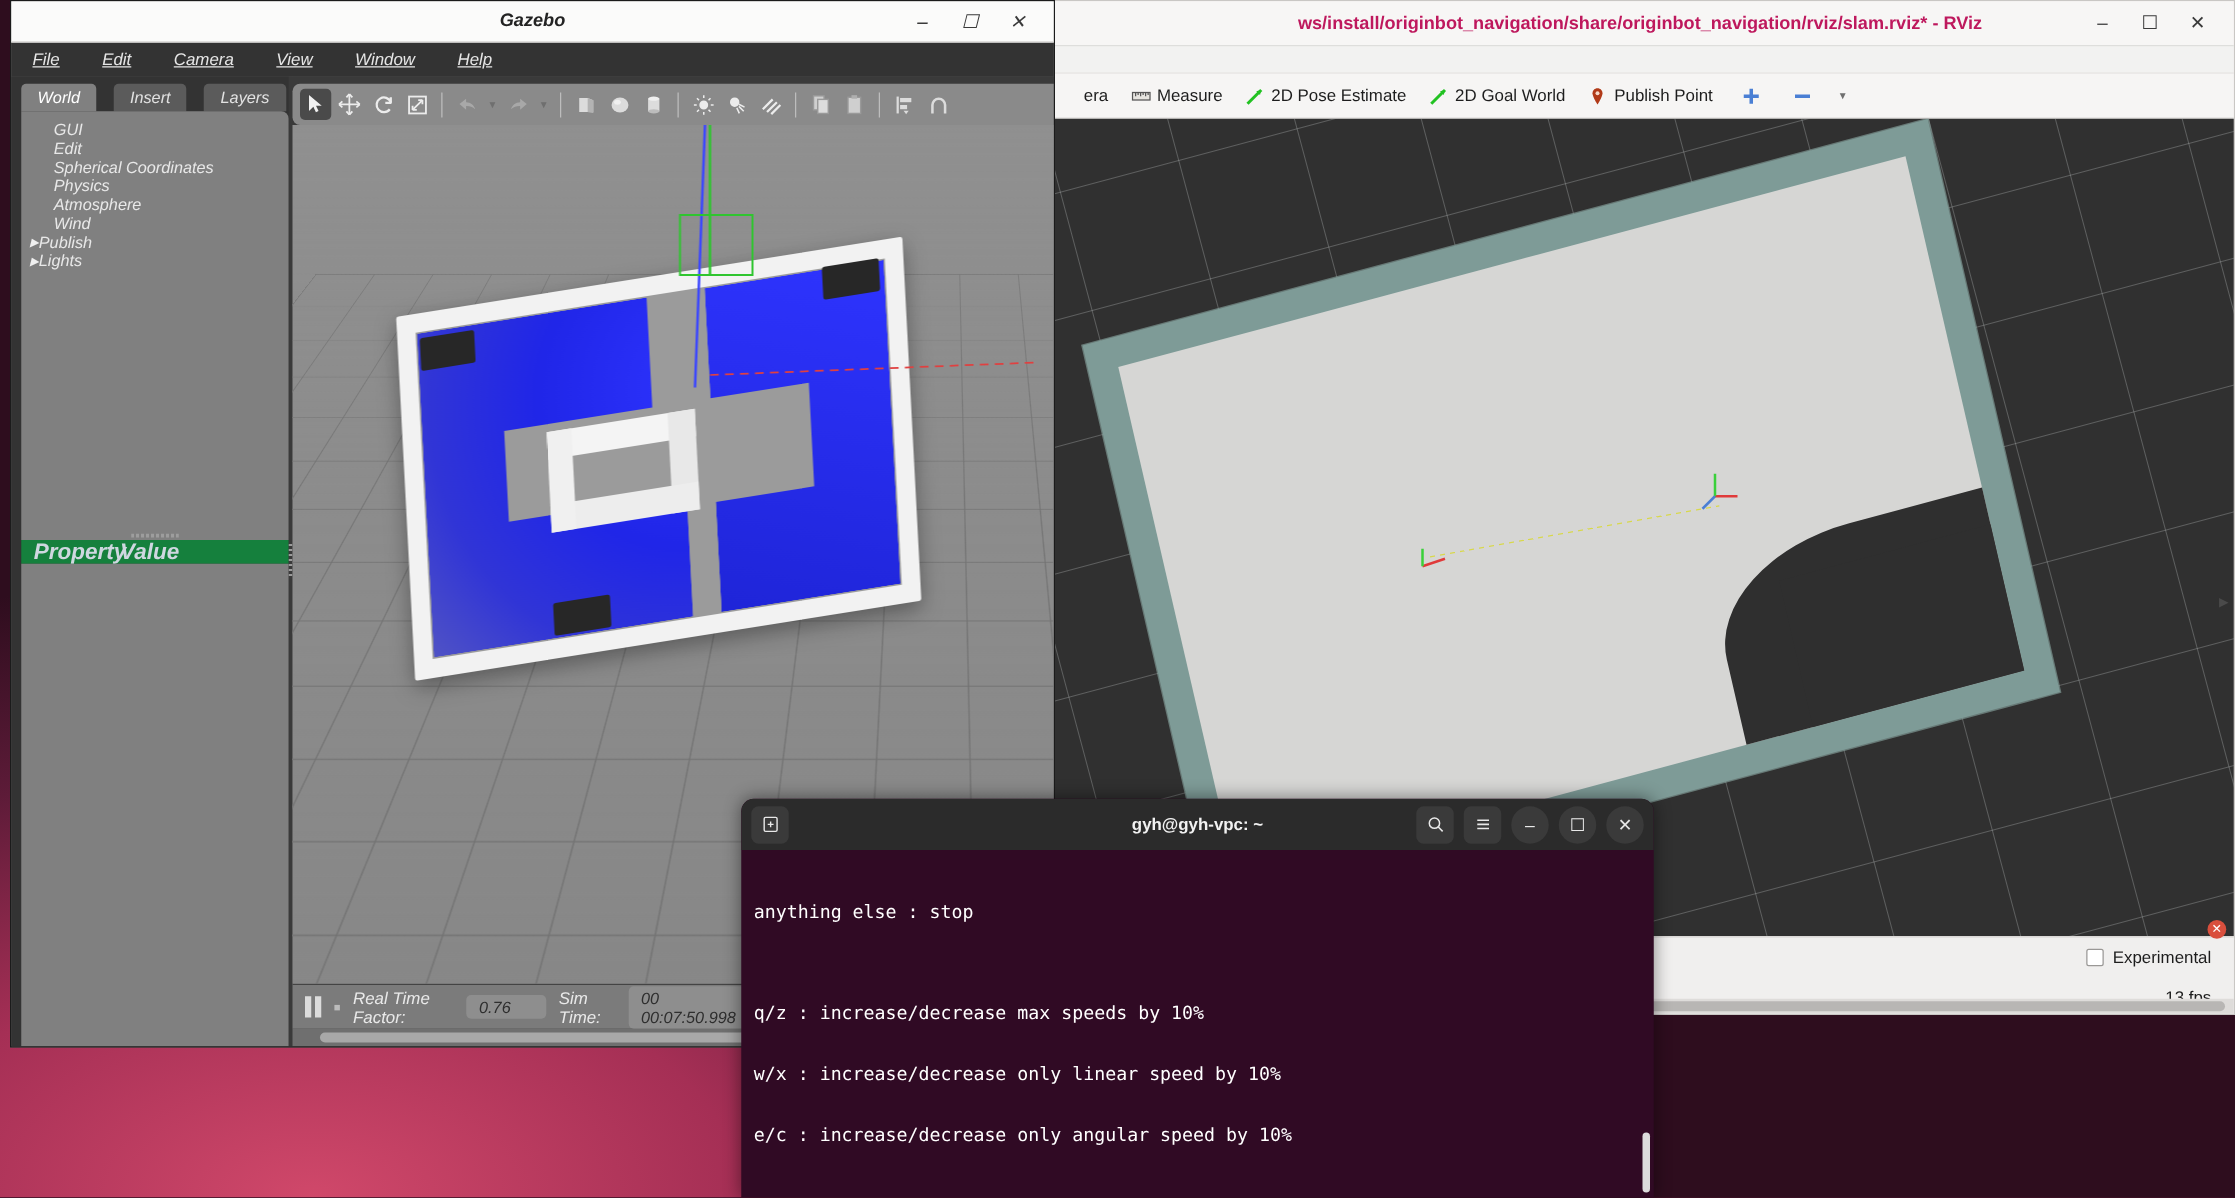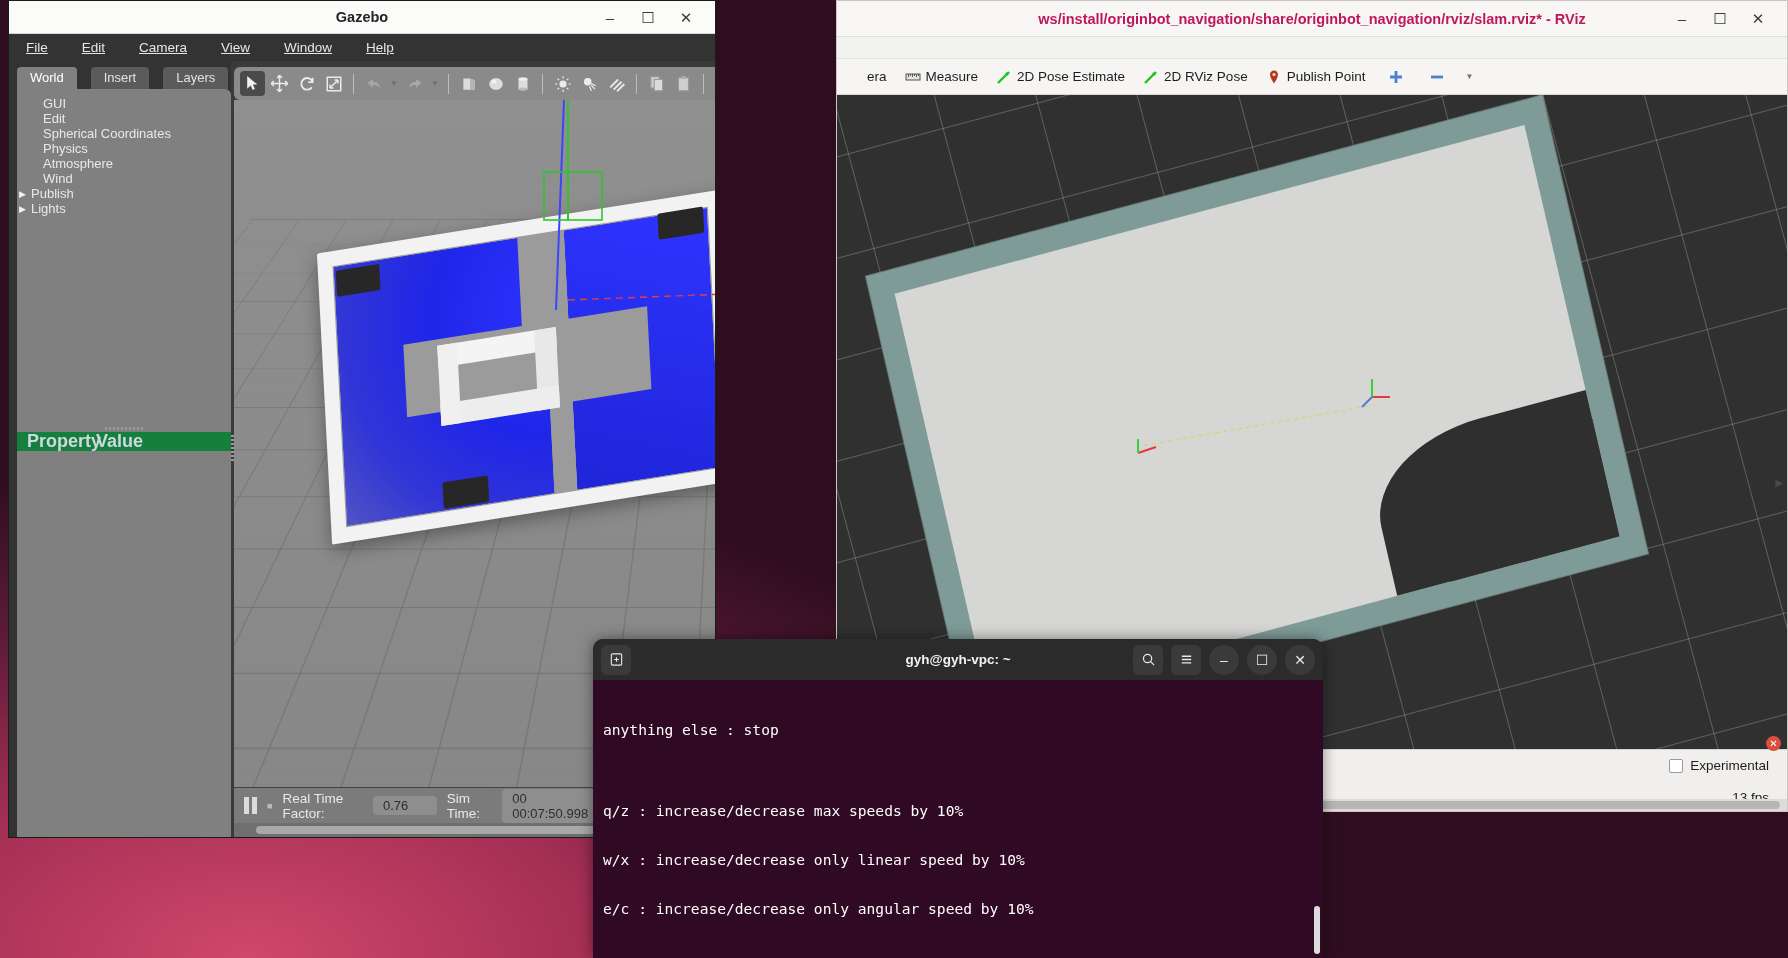--- a/index.html
+++ b/index.html
@@ -107,23 +107,23 @@
     display:flex; align-items:center; justify-content:center; color:#4a4a4a; font-size:10px;
     z-index:5;
   }
   #rviz-hscroll{
     position:absolute; left:0; right:0; bottom:0; height:12px; background:#dedcda;
   }
   #rviz-hscroll i{ display:block; height:8px; margin:2px 2px; background:#b8b6b4; border-radius:4px; width:99%;}
 
   
   #gazebo{
-    position:absolute; left:8px; top:0; width:708px; height:838px;
+    position:absolute; left:8px; top:0; width:836px; height:838px;
     background:#747474; border:1px solid #1b1b1b;
-    display:flex; flex-direction:column;
+    display:flex; flex-direction:column;font-style:italic;
   }
   #gz-titlebar{
     height:33px; background:#fbfbfa; border-bottom:1px solid #d8d6d4;
     display:flex; align-items:center; position:relative;
   }
   #gz-title{ position:absolute; left:0; right:0; text-align:center; font-size:14.5px; color:#232323; font-weight:600;}
   #gz-menubar{
     height:27px; background:#333333; display:flex; align-items:center; gap:12px; padding-left:6px;
   }
   .gz-menu{ font-size:13.5px; color:#e6e6e6; padding:3px 11px; }
@@ -133,21 +133,21 @@
   #gz-tabs{ display:flex; align-items:flex-end; height:24px; }
   .gz-tab{
     font-size:13px; color:#e2e2e2; background:#5b5b5b; padding:3px 13px 4px;
     border-top-left-radius:4px; border-top-right-radius:4px; margin-right:14px;
   }
   .gz-tab.active{ background:#808080; color:#fff; }
   #gz-tree{
     flex:1; background:#808080; border-top-right-radius:6px;
     padding:7px 0 0 0; overflow:hidden;
   }
-  .tree-row{ display:flex; align-items:center; height:15px; font-size:13px; color:#e8e8e8; padding-left:14px;}
+  .tree-row{ display:flex; align-items:center; height:15px; font-size:13px; color:#e8e8e8; padding-left:14px;text-align:right;}
   .tri{ width:12px; font-size:9px; color:#f0f0f0; }
   #gz-propheader{
     background:#15803d; height:19px; display:flex; align-items:center;
     font-size:18px; color:#cfd7e0; font-weight:bold;
   }
   #gz-propheader span:first-child{ width:79px; padding-left:10px;}
   #gz-grip{ height:8px; display:flex; align-items:center; justify-content:center; background:#808080;}
   #gz-grip i{ width:38px; height:3px;
     background:repeating-linear-gradient(to right,#9d9d9d 0 2px, transparent 2px 4px);}
   #gz-propbody{ background:#808080; flex:0 0 auto; height:386px;}
@@ -251,21 +251,21 @@
       </span>
       <span>2D Pose Estimate</span>
     </div>
     <div class="tb-item">
       <span class="tb-icon">
         <svg width="16" height="16" viewBox="0 0 16 16">
             <path d="M2 14 L13 3" stroke="#22c222" stroke-width="2.4"></path>
             <path d="M13 3 L9 4 L12 7 Z" fill="#22c222"></path>
           </svg>
       </span>
-      <span>2D RViz Pose</span>
+      <span>2D Goal World</span>
     </div>
     <div class="tb-item">
       <span class="tb-icon">
         <svg width="16" height="16" viewBox="0 0 16 16">
             <path d="M8 1.5c-2.3 0-4 1.7-4 4 0 3 4 9 4 9s4-6 4-9c0-2.3-1.7-4-4-4z" fill="#b13a18"></path>
             <circle cx="8" cy="5.5" r="1.6" fill="#f4d9c8"></circle>
           </svg>
       </span>
       <span>Publish Point</span>
     </div>

